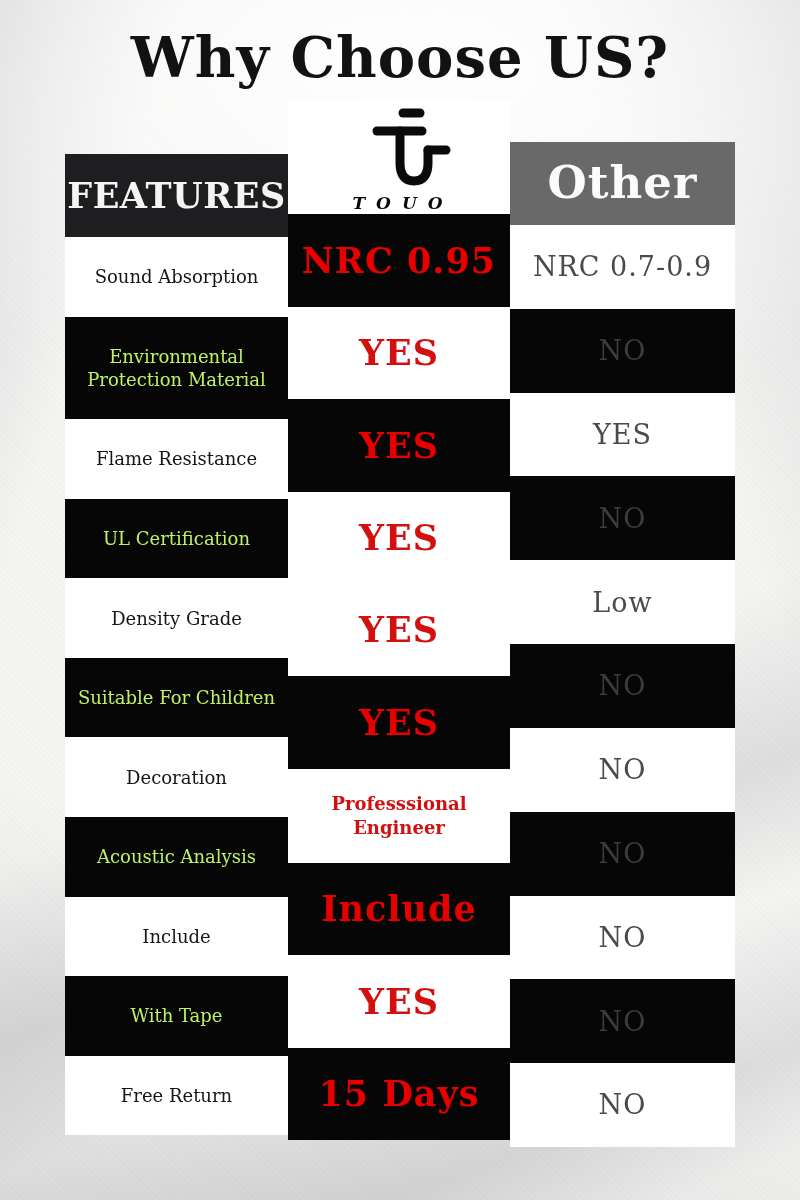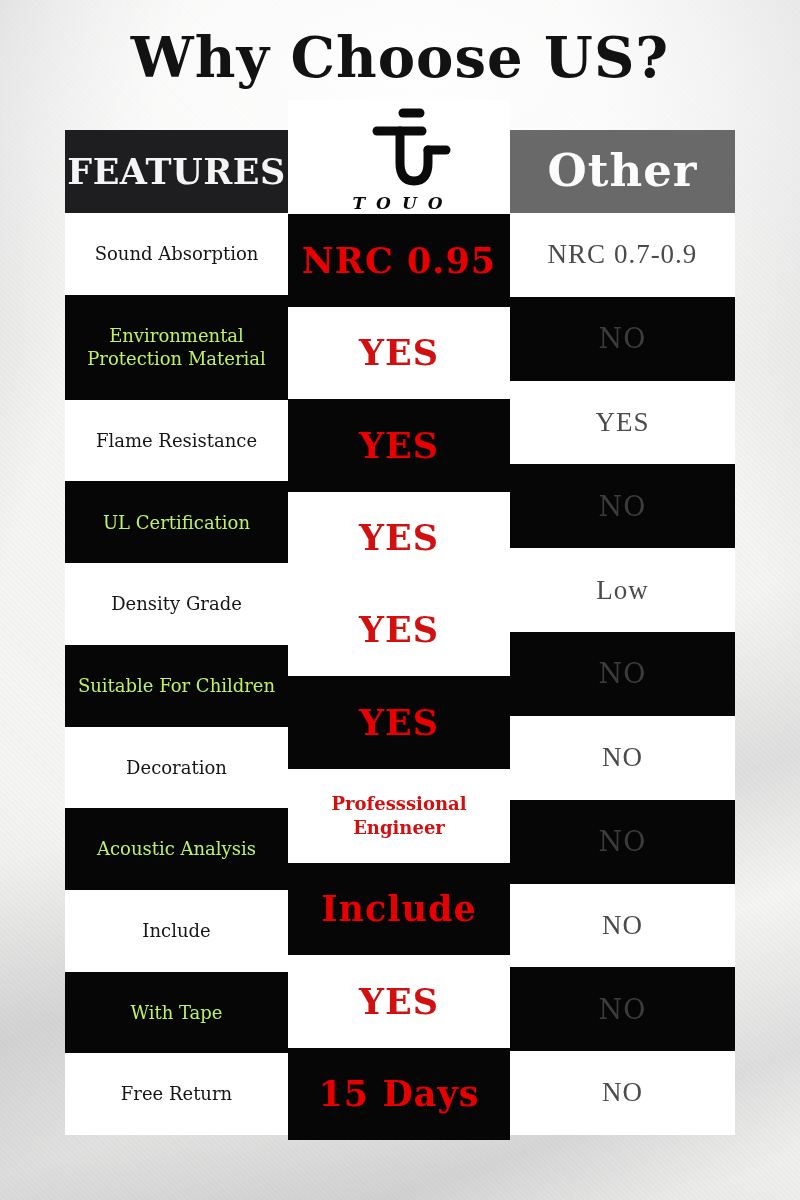--- a/index.html
+++ b/index.html
@@ -20,29 +20,29 @@
     text-align:center;font-size:56px;font-weight:700;color:#121212;
     letter-spacing:1px;margin:0;
   }
   .table{
     position:absolute;left:65px;top:100px;width:670px;height:1040px;
     display:flex;flex-direction:row;align-items:flex-start;
   }
   .col{display:flex;flex-direction:column;}
   .col-left{width:223px;height:1005px;margin-top:30px;}
   .col-mid{width:222px;height:1040px;background:#1d4ed8;}
-  .col-right{width:225px;height:1005px;margin-top:30px;}
+  .col-right{width:225px;height:1005px;margin-top:42px;}
   .cell{
     flex:1 1 auto;display:flex;align-items:center;justify-content:center;
     text-align:center;line-height:1.3;
   }
   
   .features-header{
     flex:0 0 83px;background:var(--header-black,#1e1e21);color:#f4f4f4;
-    font-size:35px;font-weight:700;letter-spacing:.5px;
+    font-size:35px;font-weight:700;letter-spacing:.5px;margin-top:24px;
   }
   .mid-header{
     flex:0 0 113px;background:#fff;flex-direction:column;justify-content:flex-start;
     padding-top:4px;box-sizing:border-box;
   }
   .other-header{
     flex:0 0 83px;background:var(--header-gray,#696969);color:#fbfbfb;
     font-size:45px;font-weight:700;letter-spacing:1px;
   }
   .logo-mark{display:block;margin:0 auto;}
@@ -53,21 +53,21 @@
   
   .col-left .cell.light{background:var(--cell-white,#ffffff);color:#161616;}
   .col-left .cell.dark{background:var(--cell-black,#060606);color:#bef264;}
   .label-cell{font-size:18px;font-weight:400;padding:0 4px;box-sizing:border-box;}
   
   .col-mid .cell.dark{background:var(--cell-black,#060606);color:var(--accent-red-on-dark,#e80000);}
   .col-mid .cell.light{background:var(--cell-white,#ffffff);color:var(--accent-red-on-light,#d21010);}
   .touo-cell{font-size:35px;font-weight:700;letter-spacing:1px;}
   .touo-cell.small{font-size:18px;letter-spacing:0;}
   
-  .col-right .cell.light{background:var(--cell-white,#ffffff);color:var(--muted-on-light,#4b4b4b);font-family:Liberation Serif, serif;}
+  .col-right .cell.light{background:var(--cell-white,#ffffff);color:var(--muted-on-light,#4b4b4b);}
   .col-right .cell.dark{background:var(--cell-black,#060606);color:var(--muted-on-dark,#3c3c3c);}
   .other-cell{font-size:27px;font-weight:500;letter-spacing:1px;}
 </style>
 </head>
 <body>
 
 <h1 class="title">Why Choose US?</h1>
 
 <div class="table">
   <div class="col col-left">

